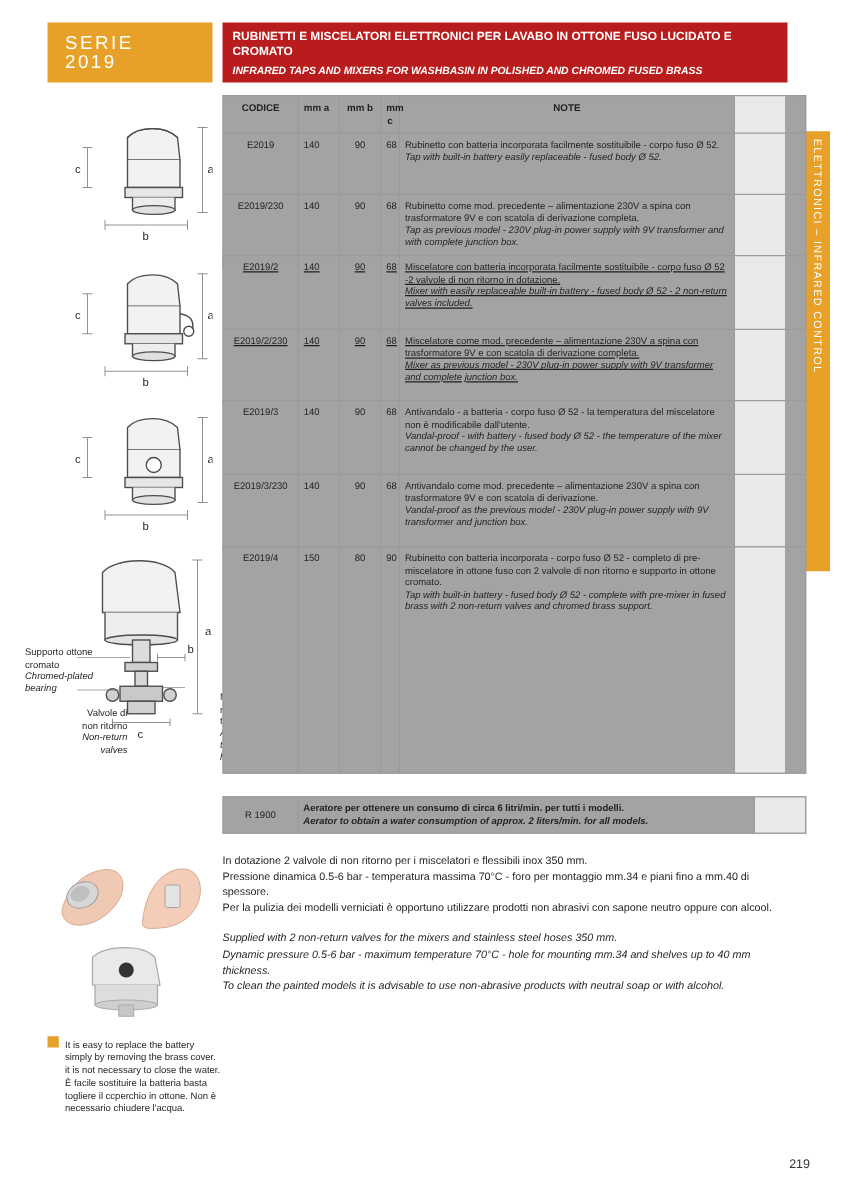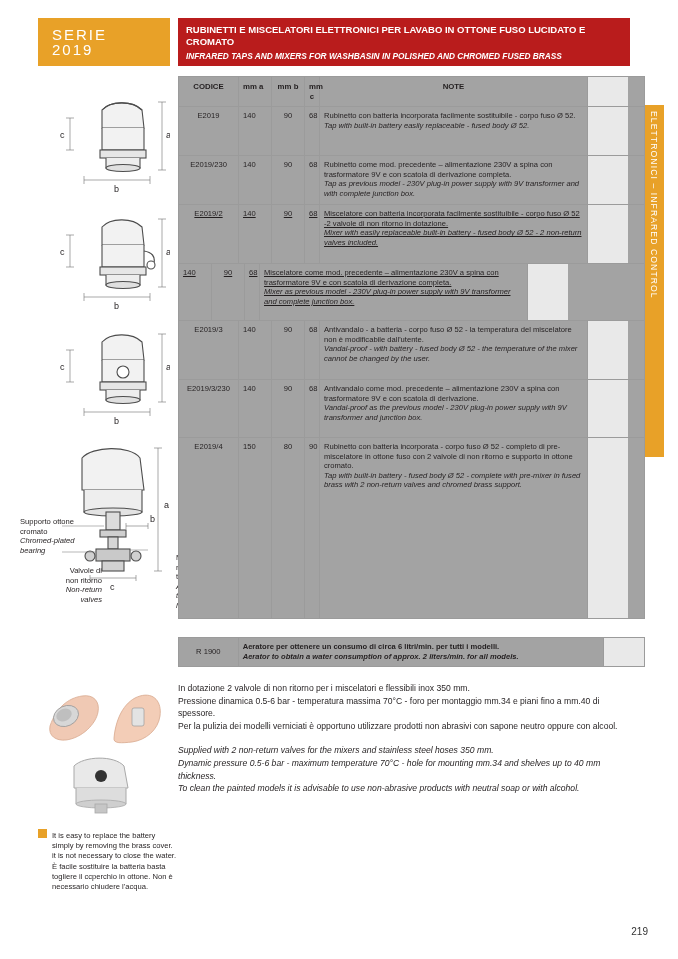--- a/index.html
+++ b/index.html
@@ -308,20 +308,21 @@
       <div class="cell c-a">140</div>
       <div class="cell c-b">90</div>
       <div class="cell c-c">68</div>
       <div class="cell c-note">
         <span class="note-it">Miscelatore con batteria incorporata facilmente sostituibile - corpo fuso Ø 52 -2 valvole di non ritorno in dotazione.</span>
         <span class="note-en">Mixer with easily replaceable built-in battery - fused body Ø 52 - 2 non-return valves included.</span>
       </div>
       <div class="cell c-end"></div>
     </div>
     <div class="row" style="height:58px;">
+      <div class="cell c-code">E2019/2/230</div>
       <div class="cell c-a">140</div>
       <div class="cell c-b">90</div>
       <div class="cell c-c">68</div>
       <div class="cell c-note">
         <span class="note-it">Miscelatore come mod. precedente – alimentazione 230V a spina con trasformatore 9V e con scatola di derivazione completa.</span>
         <span class="note-en">Mixer as previous model - 230V plug-in power supply with 9V transformer and complete junction box.</span>
       </div>
       <div class="cell c-end"></div>
     </div>
   </div>

